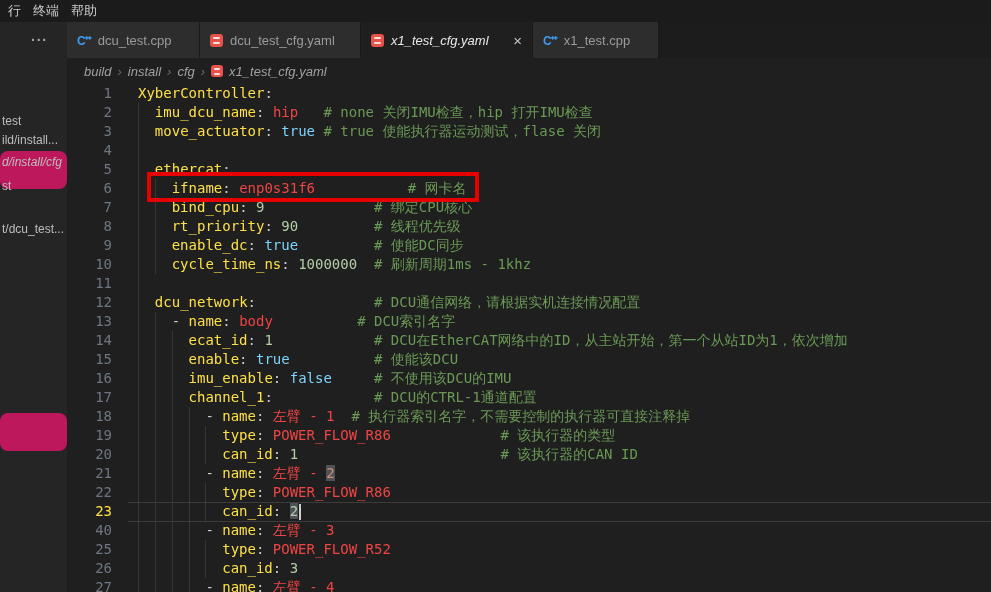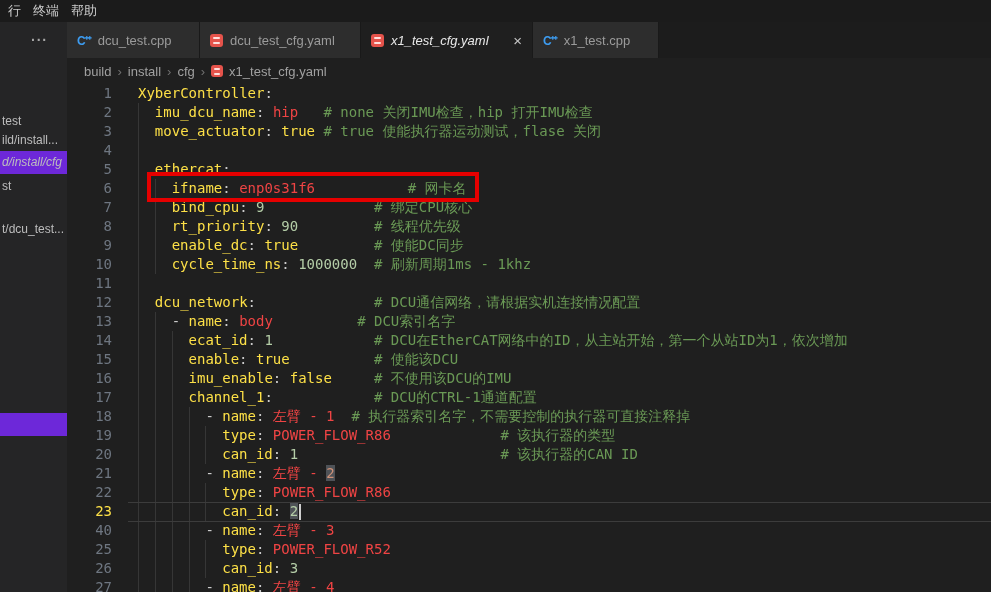--- a/index.html
+++ b/index.html
@@ -10,21 +10,21 @@
   .menubar{position:absolute;left:0;top:0;width:100%;height:22px;background:#1b1b1b;
            display:flex;align-items:center;padding-left:2px;box-sizing:border-box;}
   .menu-item{font-size:13px;color:#cccccc;padding:0 6px;line-height:22px;}
 
   
   .sidebar{position:absolute;left:0;top:22px;width:67px;height:570px;background:#252526;overflow:hidden;}
   .sb-more{position:absolute;top:10px;left:31px;color:#a8a8a8;font-size:14px;letter-spacing:1px;
            font-weight:bold;cursor:default;}
   .sb-item{position:absolute;left:0;width:100%;height:22px;line-height:22px;font-size:12px;
            color:#bdbdbd;padding-left:2px;box-sizing:border-box;white-space:nowrap;overflow:hidden;}
-  .sb-item.selected{background:#6d28d9;height:23px;}
+  .sb-item.selected{background:#be185d;height:38px;border-radius:8px;}
   .sb-item.italic{font-style:italic;}
 
   
   .tabbar{position:absolute;left:67px;top:22px;right:0;height:36px;background:#1c1c1c;display:flex;}
   .tab{height:36px;box-sizing:border-box;display:flex;align-items:center;gap:7px;
        padding:0 10px;background:#2d2d2d;border-right:1px solid #191919;
        font-size:13px;color:#9b9b9b;cursor:pointer;overflow:hidden;}
   .tab:nth-child(1){width:133px;}
   .tab:nth-child(2){width:161px;}
   .tab:nth-child(3){width:172px;}
@@ -34,37 +34,37 @@
   .tab-close{margin-left:auto;font-size:15px;color:#c5c5c5;line-height:1;}
   .cpp-icon{color:#3d9df2;font-weight:bold;font-size:12px;letter-spacing:-1px;flex:none;}
   .yaml-icon{position:relative;width:13px;height:13px;background:#e5534b;border-radius:3px;flex:none;}
   .yaml-icon::before,.yaml-icon::after{content:"";position:absolute;left:3px;right:3px;height:2px;
            background:#ffe0de;border-radius:1px;}
   .yaml-icon::before{top:3px;}
   .yaml-icon::after{top:8px;}
 
   
   .breadcrumb{position:absolute;left:67px;top:58px;right:0;height:26px;background:#1f1f1f;
-              display:flex;align-items:center;gap:6px;padding-left:17px;font-size:13px;color:#a0a0a0;}
+              display:flex;align-items:center;gap:6px;padding-left:17px;font-size:13px;color:#a0a0a0;font-style:italic;}
   .crumb-sep{color:#6f6f6f;font-size:13px;}
   .breadcrumb .yaml-icon{width:12px;height:12px;}
 
   
   .editor{position:absolute;left:67px;top:84px;right:0;bottom:0;overflow:hidden;
           font-family:"DejaVu Sans Mono",monospace;font-size:14px;line-height:19px;}
   .line{display:flex;height:19px;white-space:pre;}
   .ln{flex:none;width:45px;text-align:right;color:#6e7681;user-select:none;}
   .line.active .ln{color:#fde047;}
   .code{padding-left:26px;}
   .code span{white-space:pre;}
   .tk-k{color:#fde047;}
   .tk-p{color:#cccccc;}
   .tk-w{color:#d4d4d4;}
   .tk-s{color:#ef4444;}
-  .tk-b{color:#fde047;}
+  .tk-b{color:#7dd3fc;}
   .tk-n{color:#b5cea8;}
   .tk-c{color:#6a9955;margin-top:40px;}
   .tk-hs{color:#ce9178;background:#4e5257;}
   .tk-hn{color:#b5cea8;background:#4e5257;}
   .tk-g{display:inline-block;width:2ch;height:19px;border-left:1px solid #363636;
         box-sizing:border-box;vertical-align:top;}
   .tk-cur{display:inline-block;width:2px;height:16px;background:#cfcfcf;vertical-align:middle;margin-left:1px;}
 
   .current-line{position:absolute;left:61px;right:0;top:418px;height:20px;box-sizing:border-box;
                 border-top:1px solid #3c3c3c;border-bottom:1px solid #3c3c3c;pointer-events:none;}

